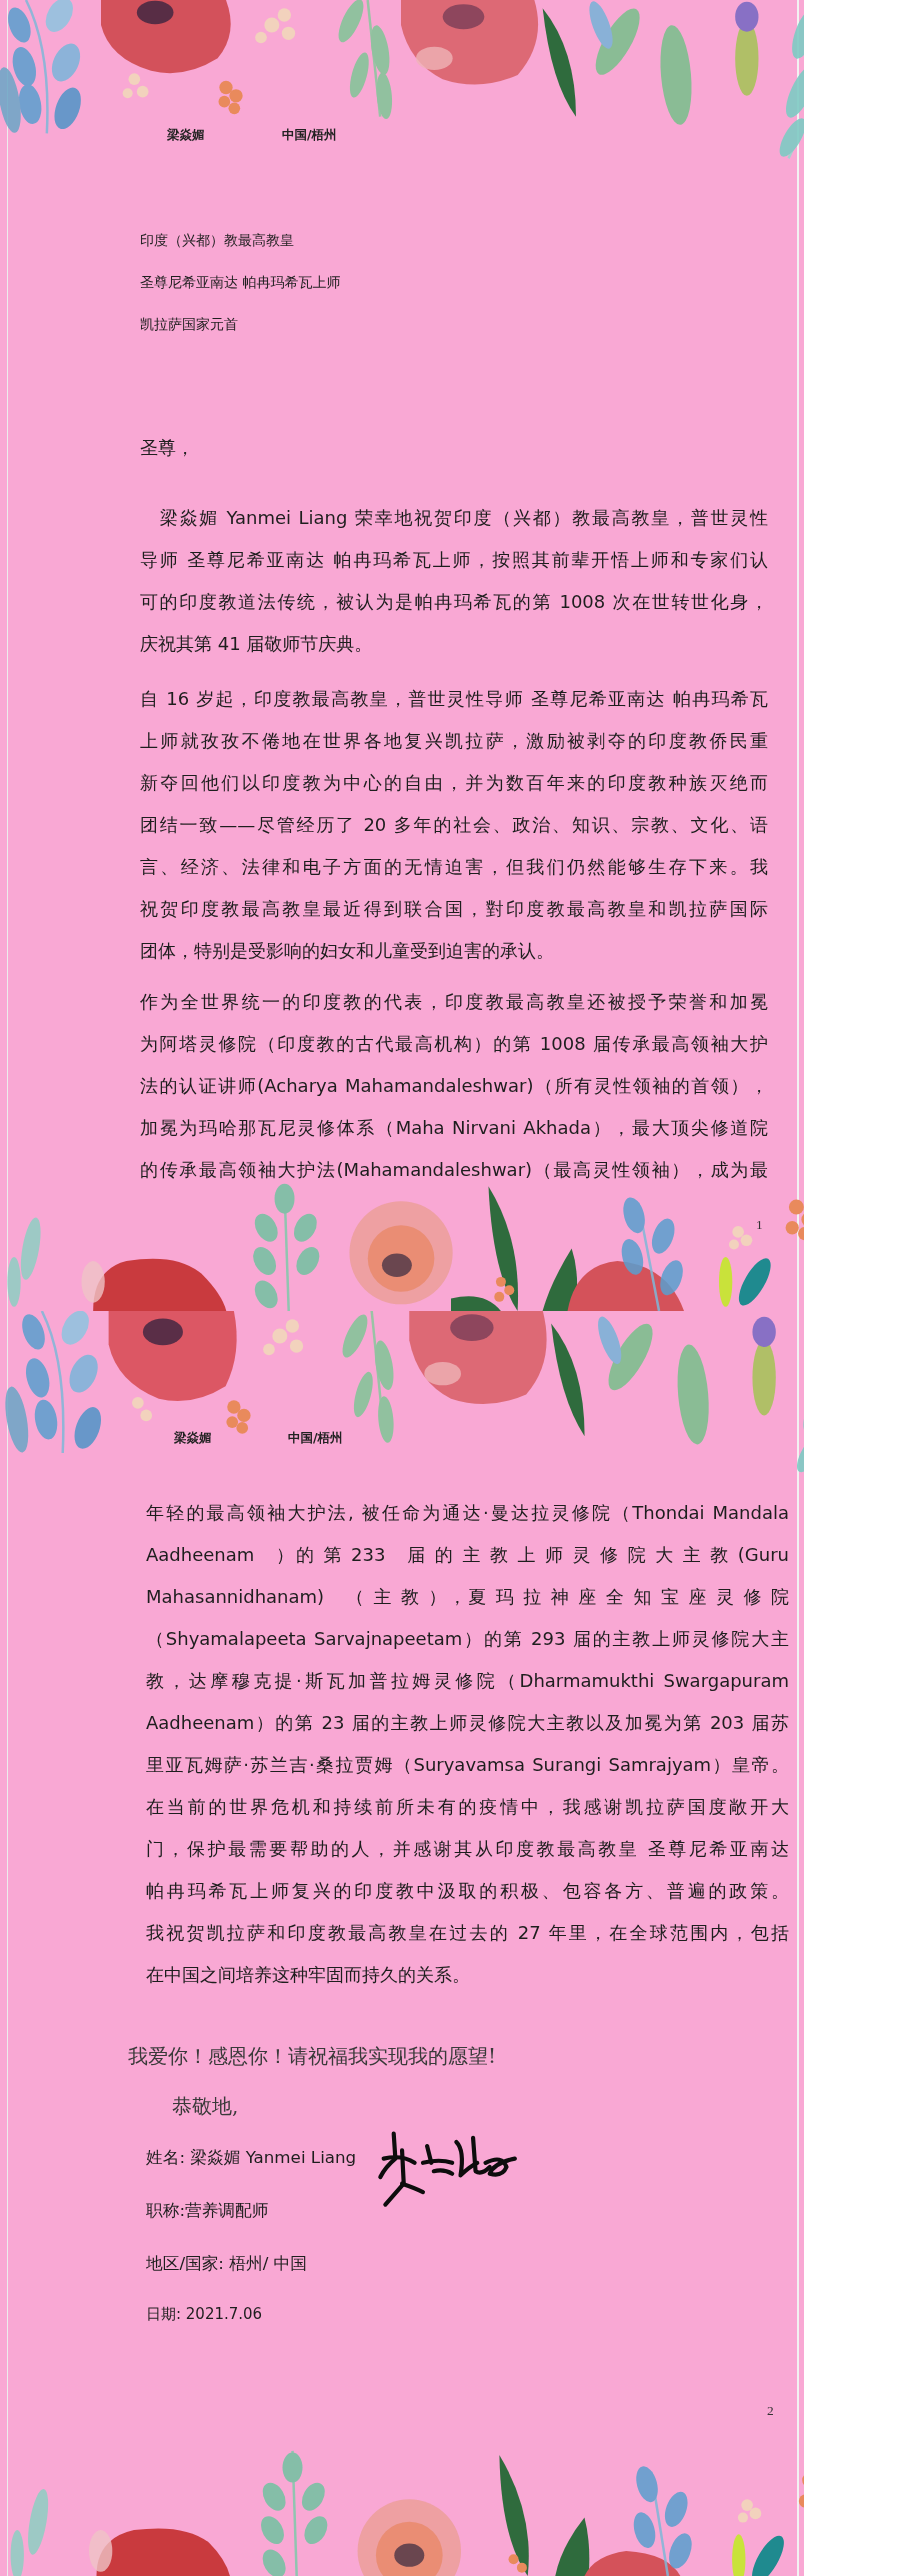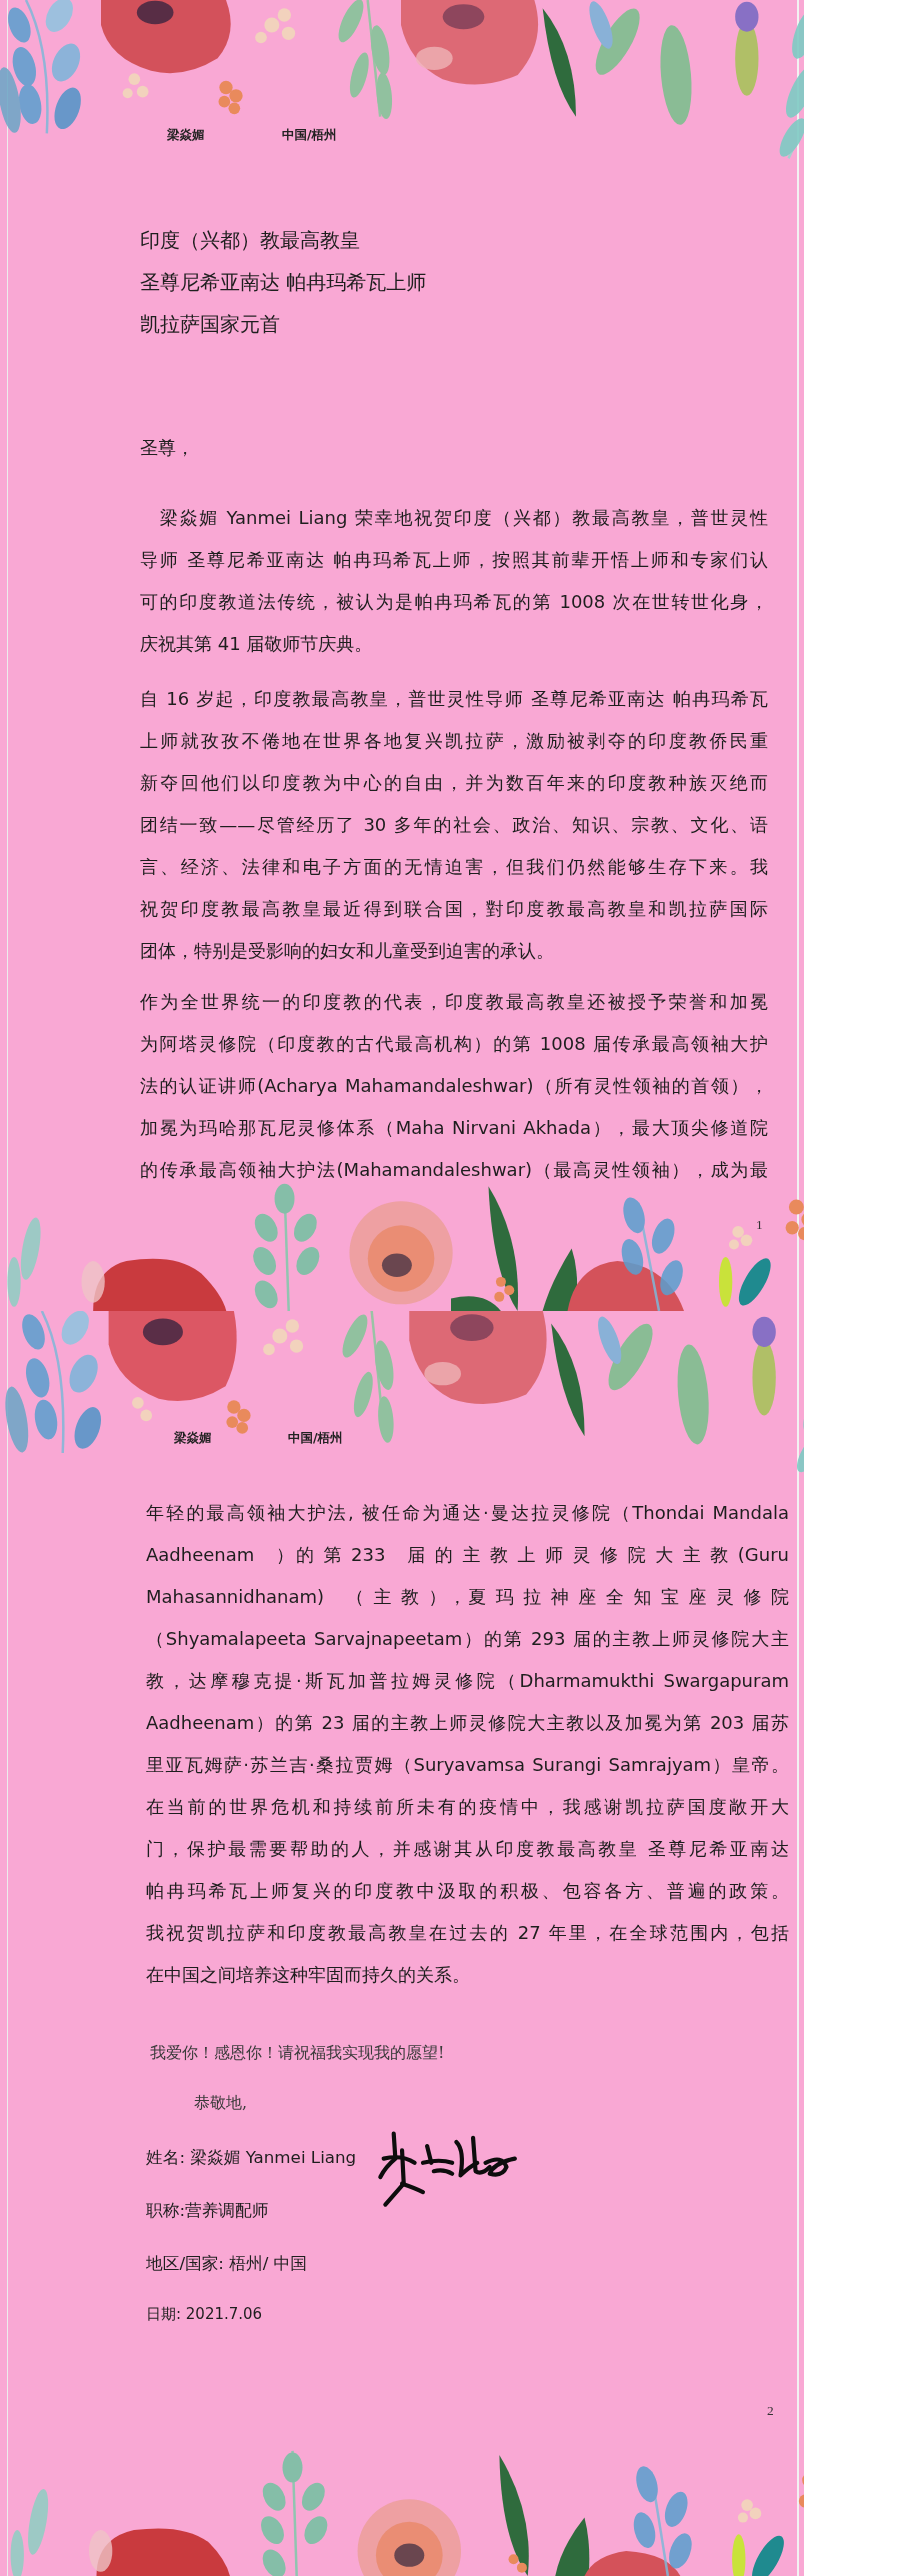--- a/index.html
+++ b/index.html
@@ -18,27 +18,27 @@
   .p2 .hdr-name { left: 174px; top: 119px; }
   .p2 .hdr-loc  { left: 288px; top: 119px; }
   .page-num { position: absolute; font-family: "Liberation Serif", serif; font-size: 13.4px; color: #333; }
   .p1 .page-num { left: 756px; top: 1217px; }
   .p2 .page-num { left: 767px; top: 1092px; }
   .text { position: absolute; font-size: 18px; line-height: 42px; color: #1e1e1e; }
   .p1 .text { left: 140px; width: 628px; }
   .p2 .text { left: 146px; width: 643px; }
   .line { white-space: nowrap; }
   .just { text-align: justify; text-align-last: justify; white-space: normal; display: block; }
-  .recipient { position: absolute; left: 140px; top: 219px; font-size: 20px; line-height: 42px; }
+  .recipient { position: absolute; left: 140px; top: 219px; font-size: 14px; line-height: 42px; }
   .salutation { position: absolute; left: 140px; top: 436px; font-size: 18px; }
   .para1 { top: 497px; }
   .para2 { top: 678px; }
   .para3 { top: 981px; }
   .p2 .para4 { top: 181px; }
-  .closing { position: absolute; left: 150px; font-family: "DejaVu Serif", "Liberation Serif", serif; font-size: 16px; color: #3a3a3a; }
+  .closing { position: absolute; left: 128px; font-family: "DejaVu Serif", "Liberation Serif", serif; font-size: 20px; color: #3a3a3a; }
   .wish { top: 732px; }
   .resp { top: 782px; margin-left: 44px; }
   .field { position: absolute; left: 146px; font-size: 16.7px; color: #1e1e1e; }
   .f-name { top: 835px; }
   .f-title { top: 888px; }
   .f-region { top: 941px; }
   .f-date { top: 994px; font-size: 15px; }
   .signature { position: absolute; left: 377px; top: 814px; width: 142px; height: 84px; }
 </style>
 </head>
@@ -135,21 +135,21 @@
     <span class="line just">　梁焱媚 Yanmei Liang 荣幸地祝贺印度（兴都）教最高教皇，普世灵性</span>
     <span class="line just">导师 圣尊尼希亚南达 帕冉玛希瓦上师，按照其前辈开悟上师和专家们认</span>
     <span class="line just">可的印度教道法传统，被认为是帕冉玛希瓦的第 1008 次在世转世化身，</span>
     <span class="line" style="display:block">庆祝其第 41 届敬师节庆典。</span>
   </div>
 
   <div class="text para2">
     <span class="line just">自 16 岁起，印度教最高教皇，普世灵性导师 圣尊尼希亚南达 帕冉玛希瓦</span>
     <span class="line just">上师就孜孜不倦地在世界各地复兴凯拉萨，激励被剥夺的印度教侨民重</span>
     <span class="line just">新夺回他们以印度教为中心的自由，并为数百年来的印度教种族灭绝而</span>
-    <span class="line just">团结一致——尽管经历了 30 多年的社会、政治、知识、宗教、文化、语</span>
+    <span class="line just">团结一致——尽管经历了 20 多年的社会、政治、知识、宗教、文化、语</span>
     <span class="line just">言、经济、法律和电子方面的无情迫害，但我们仍然能够生存下来。我</span>
     <span class="line just">祝贺印度教最高教皇最近得到联合国，對印度教最高教皇和凯拉萨国际</span>
     <span class="line" style="display:block">团体，特别是受影响的妇女和儿童受到迫害的承认。</span>
   </div>
 
   <div class="text para3">
     <span class="line just">作为全世界统一的印度教的代表，印度教最高教皇还被授予荣誉和加冕</span>
     <span class="line just">为阿塔灵修院（印度教的古代最高机构）的第 1008 届传承最高领袖大护</span>
     <span class="line just">法的认证讲师(Acharya Mahamandaleshwar)（所有灵性领袖的首领），</span>
     <span class="line just">加冕为玛哈那瓦尼灵修体系（Maha Nirvani Akhada），最大顶尖修道院</span>

